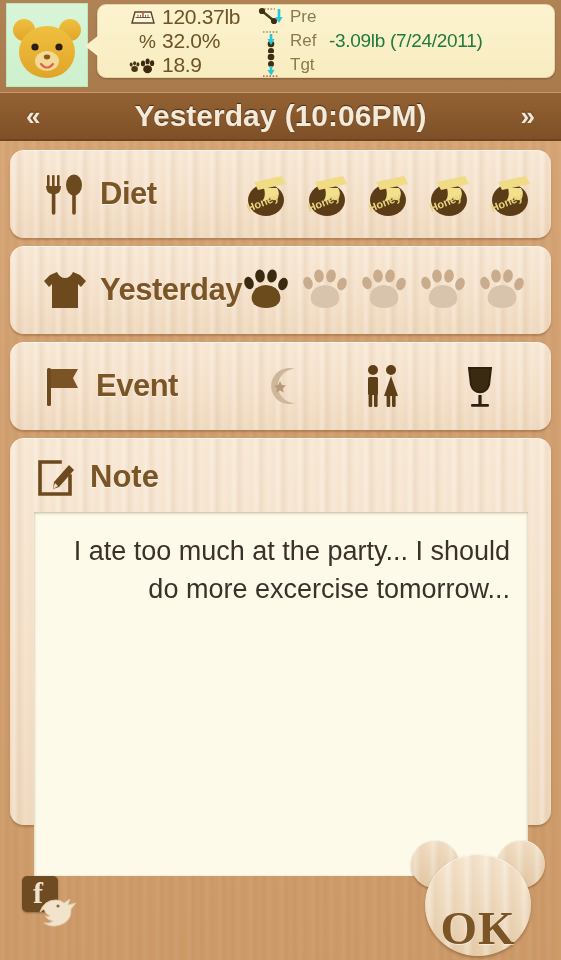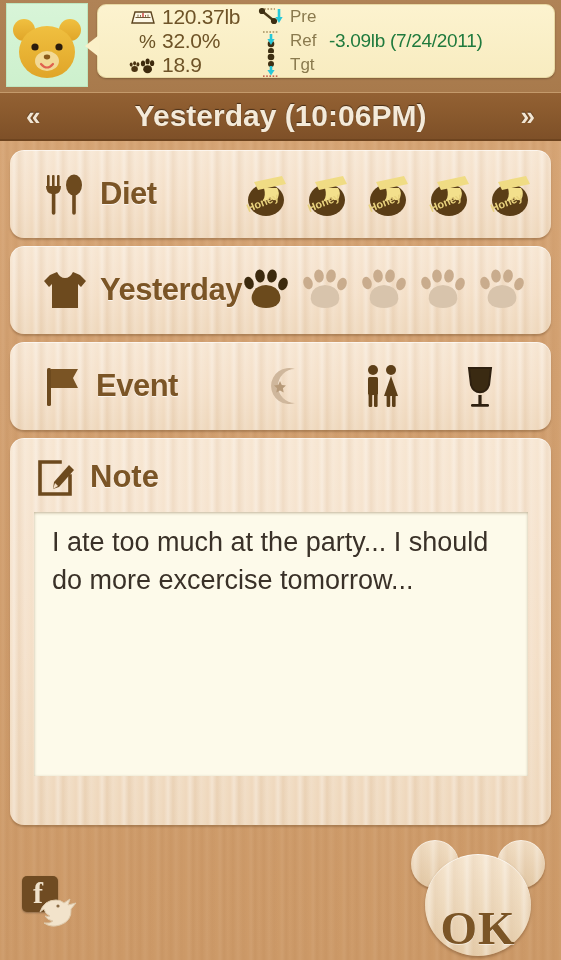--- a/index.html
+++ b/index.html
@@ -151,27 +151,28 @@
   
   .note-head{
     position:absolute; left:26px; top:18px;
     display:flex; align-items:center; gap:12px;
   }
   .note-head .txt{
     font-size:31px; font-weight:bold; color:#7b5526;
     text-shadow:0 1px 0 rgba(255,255,255,0.65);
   }
   .note-paper{
-    position:absolute; left:24px; top:74px; width:494px; height:264px;
+    position:absolute; left:24px; top:74px; width:494px; height:364px;
     background:#fdfaea;
     box-shadow:inset 0 1px 3px rgba(120,95,55,0.45);
-    padding:11px 18px;
+    padding:20px 18px;
     font-size:27px; line-height:1.42; color:#3a3128;
     overflow:hidden;
     cursor:text;
+    text-align:right;
   }
 
   
   .social{
     position:absolute; left:22px; top:876px; width:66px; height:56px;
     cursor:pointer;
   }
   .fb{
     position:absolute; left:0; top:0; width:36px; height:36px;
     background:#6f4b22; border-radius:5px;

